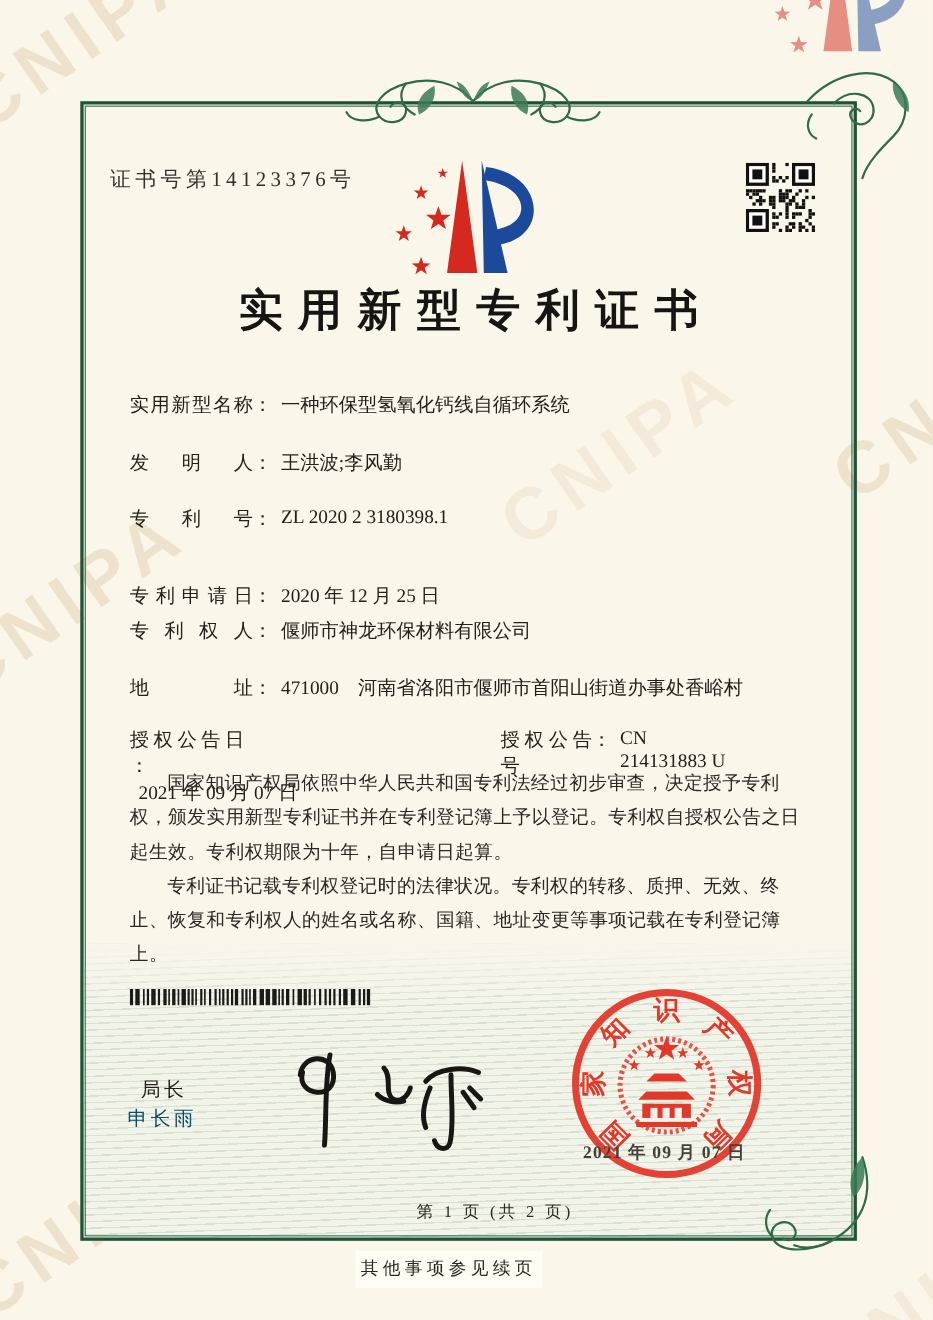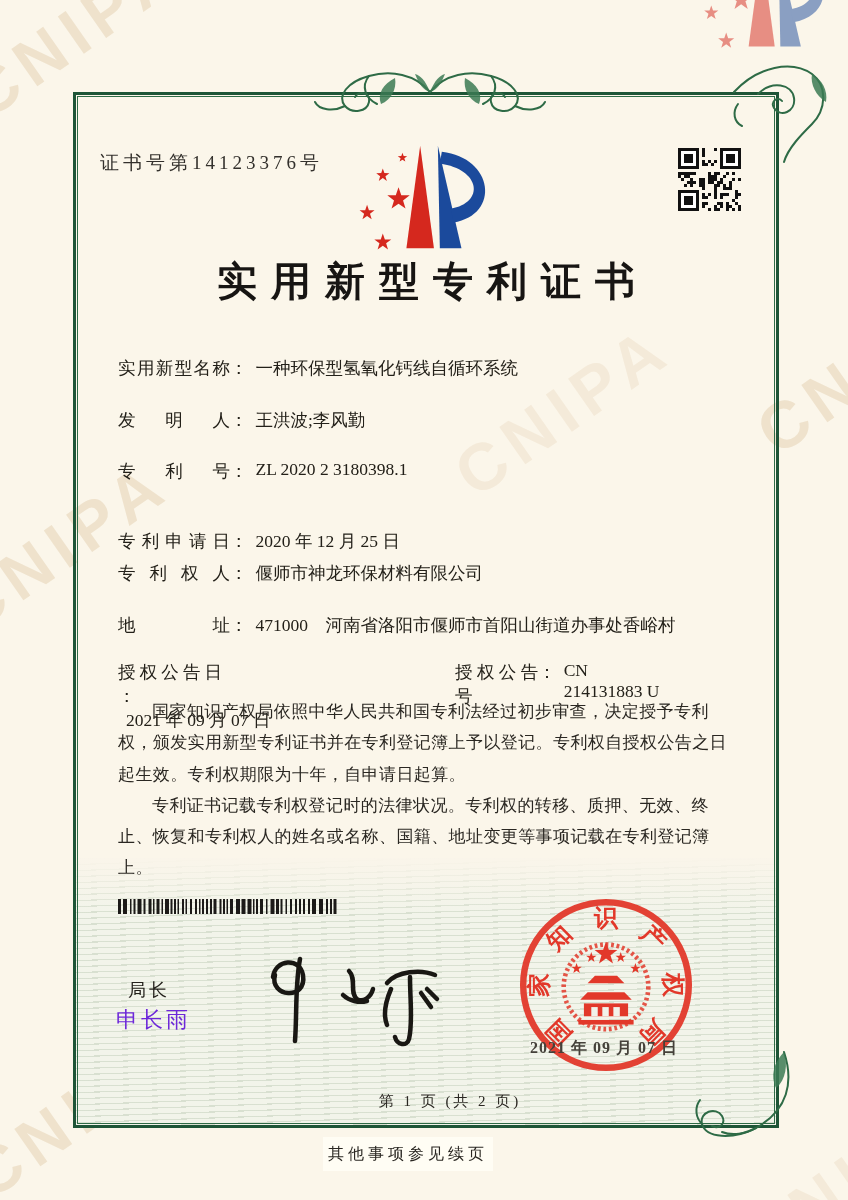--- a/index.html
+++ b/index.html
@@ -45,21 +45,21 @@
   .field-colon{display:inline-block;}
   .field-value{margin-left:8px;white-space:pre-wrap;}
   .grant2{position:absolute;left:337px;top:0;display:flex;}
 
   .paras{position:absolute;left:118px;top:696px;width:618px;font-size:17px;
          line-height:1.84;color:#2a2722;letter-spacing:.4px;}
   .paras p{margin:0;text-indent:2em;}
 
   .barcode{position:absolute;left:118px;top:899px;width:219px;height:15px;}
   .signer-title{position:absolute;left:128px;top:968px;font-size:18px;letter-spacing:3px;color:#23201b;margin-top:10px;}
-  .signer-name{position:absolute;left:116px;top:1005px;font-size:22px;letter-spacing:3px;color:#6d28d9;text-align:right;}
+  .signer-name{position:absolute;left:116px;top:1005px;font-size:18px;letter-spacing:3px;color:#0c4a6e;text-align:right;}
   .signature{position:absolute;left:245px;top:945px;width:205px;height:105px;}
   .signature path{stroke:#191713;fill:none;stroke-width:4.5;stroke-linecap:round;stroke-linejoin:round;}
 
   .seal{position:absolute;left:514px;top:893px;width:184px;height:184px;mix-blend-mode:multiply;}
   .seal-date{position:absolute;left:520px;top:1038px;width:168px;text-align:center;
              font-size:16px;font-weight:bold;color:#45413a;letter-spacing:1px;}
 
   .page-info{position:absolute;left:73px;top:1092px;width:706px;text-align:center;
              font-size:15px;letter-spacing:3px;color:#2a2722;padding-left:24px;}
   .footer-note{position:absolute;left:323px;top:1137px;width:170px;height:34px;

